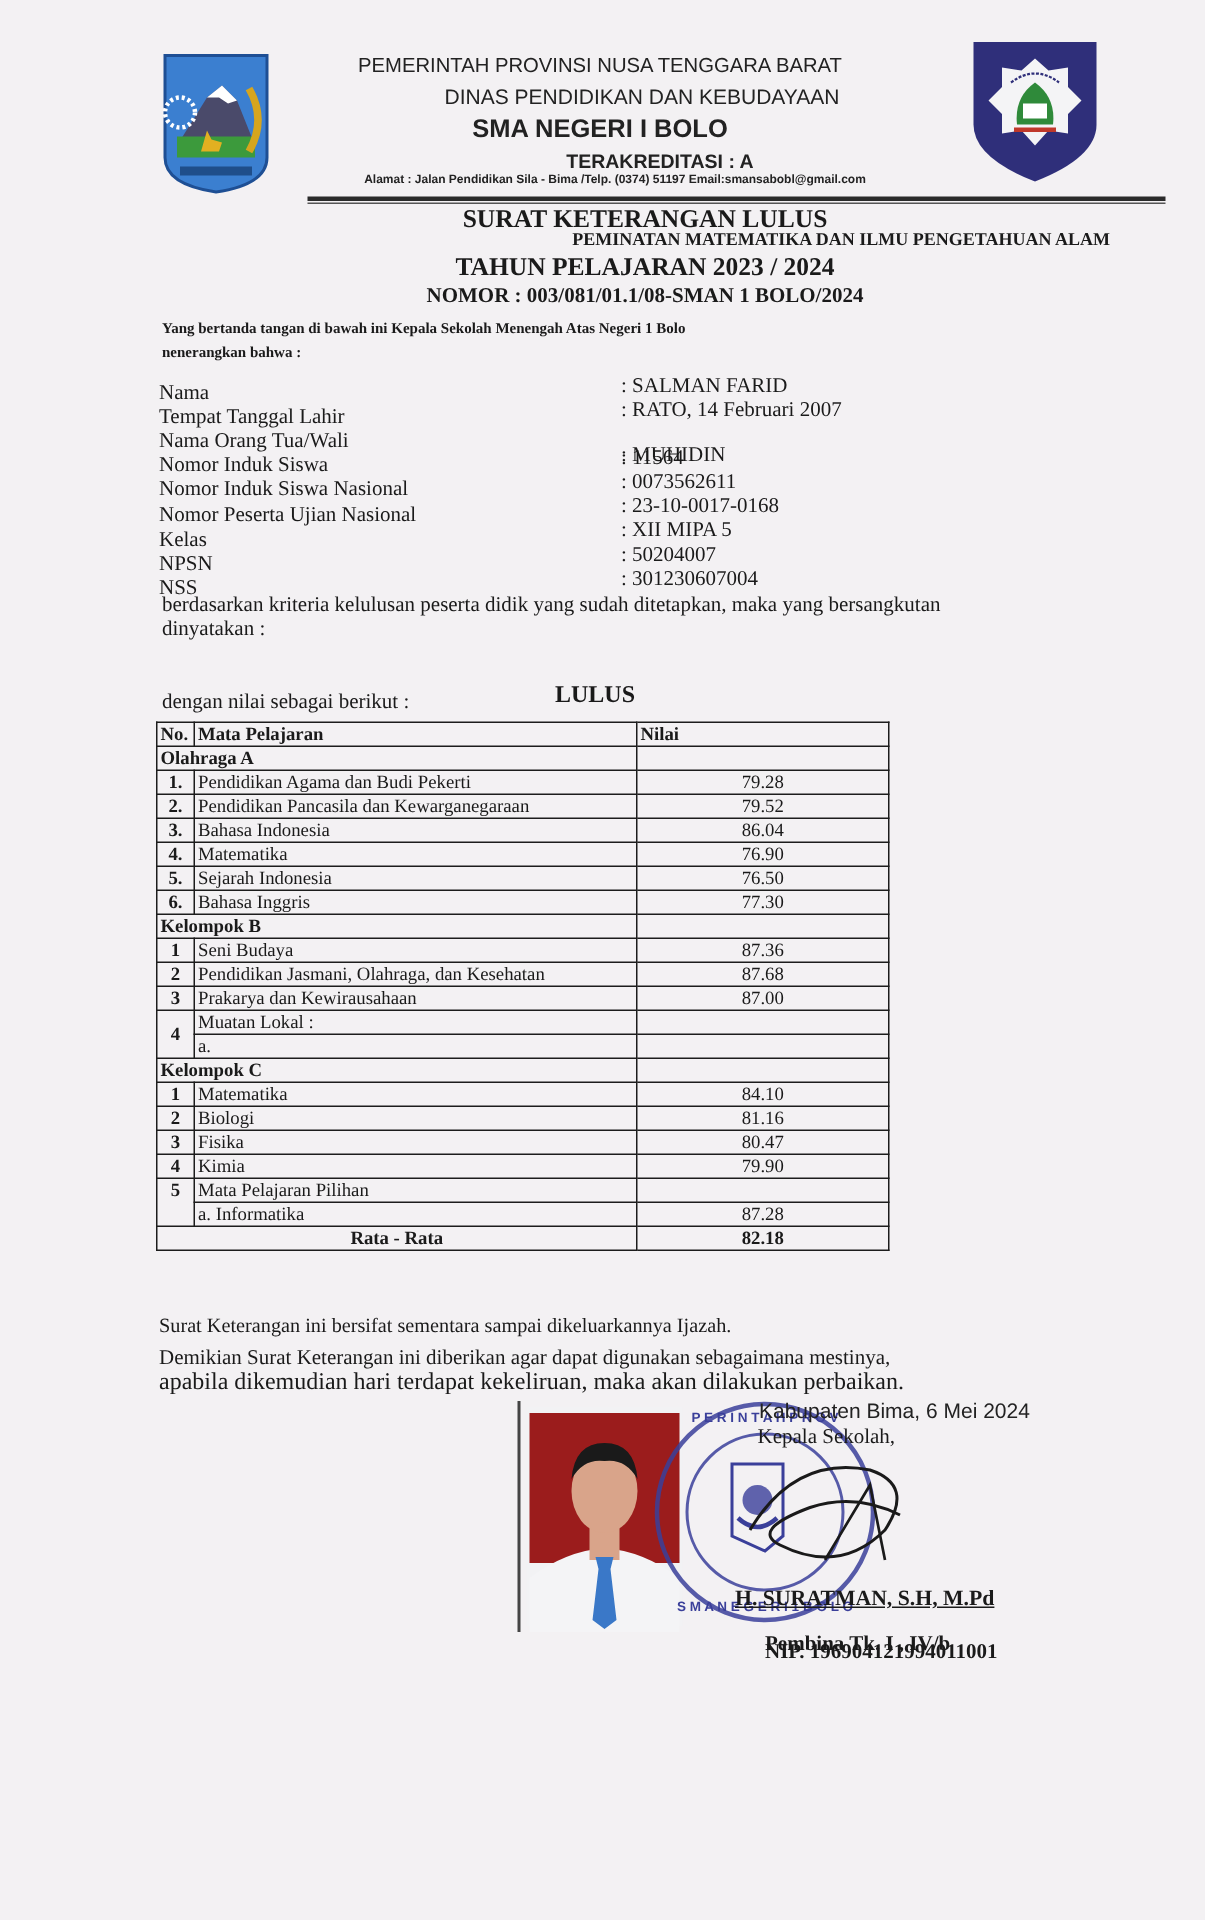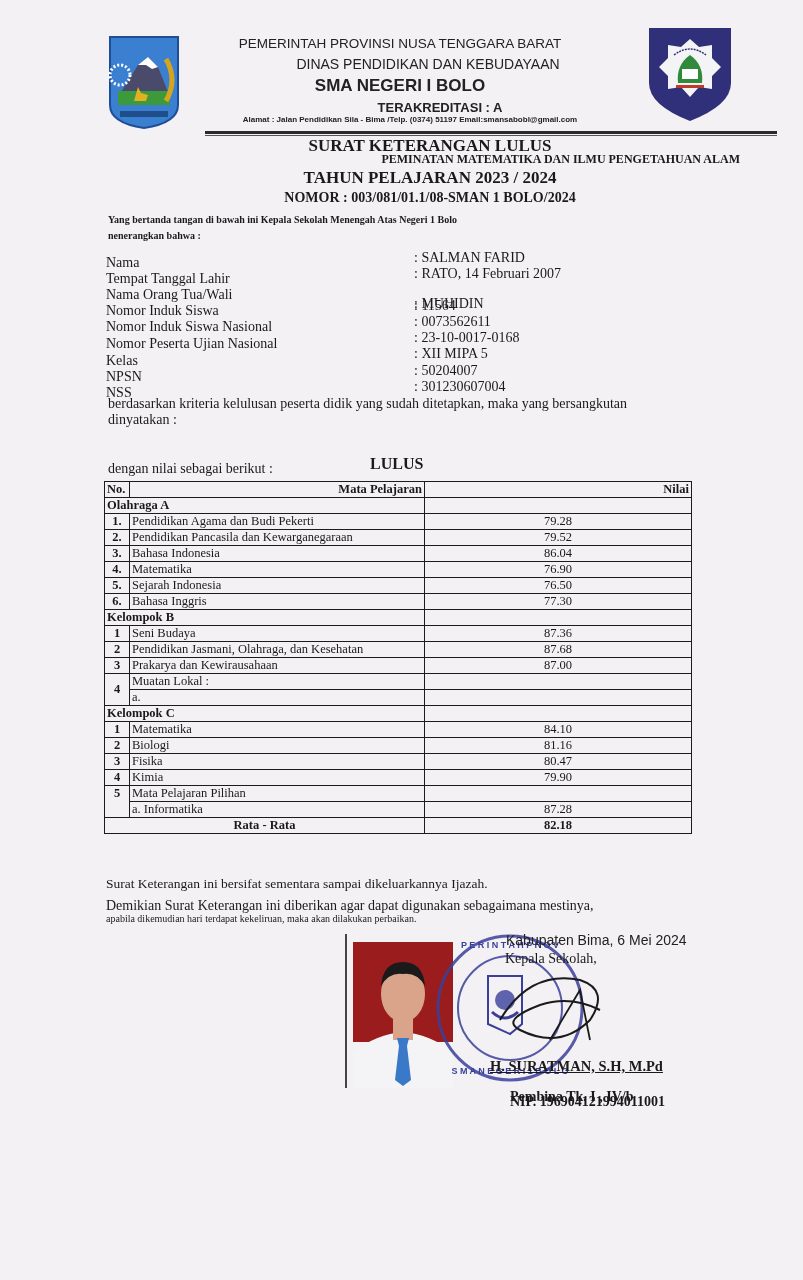--- a/index.html
+++ b/index.html
@@ -37,38 +37,38 @@
   .info-label { left: 106px; font-size: 14px; }
   .info-val { left: 414px; font-size: 14px; }
 
   .crit1 { left: 108px; top: 396px; font-size: 14px; }
   .crit2 { left: 108px; top: 412px; font-size: 14px; }
   .lulus { left: 370px; top: 435px; font-size: 16px; font-weight: bold; margin-top: 20px; }
   .dengan { left: 108px; top: 461px; font-size: 14px; }
 
   
   table.grades {
-    position: absolute; left: 104px; top: 481px; width: 588px;
+    position: absolute; left: 104px; top: 481px; width: 489px;
     border-collapse: collapse; font-size: 12.5px; table-layout: fixed;
   }
   table.grades td {
     border: 1.6px solid #1c1c1c; padding: 0 2px; height: 15px; line-height: 15px;
     white-space: nowrap; overflow: hidden;
   }
   td.no { width: 20px; text-align: center; font-weight: bold; }
   td.subj { width: 290px; }
   td.val { text-align: center; }
   td.grp { font-weight: bold; }
-  tr.head td { font-weight: bold; text-align: right; }
+  tr.head td { font-weight: bold; text-align: left; }
   tr.head td.no { text-align: left; }
   tr.avg td { font-weight: bold; text-align: center; }
 
   .foot1 { left: 106px; top: 876px; font-size: 13.5px; }
   .foot2 { left: 106px; top: 898px; font-size: 14px; }
-  .foot3 { left: 106px; top: 913px; font-size: 10px; }
+  .foot3 { left: 106px; top: 913px; font-size: 16px; }
 
   
   .photo { left: 345px; top: 934px; width: 112px; height: 154px; border-left: 2px solid #444; }
   
   .stamp { left: 430px; top: 928px; width: 160px; height: 160px; }
   
   .sig-date { left: 506px; top: 932px; font-family: "Liberation Sans", sans-serif; font-size: 14px; color: #222; }
   .sig-role { left: 505px; top: 951px; font-size: 14px; }
   .sig-name { left: 490px; top: 1058px; font-size: 14.5px; font-weight: bold; text-decoration: underline; }
   .sig-rank { left: 510px; top: 1075px; font-size: 14px; font-weight: bold; margin-top: 14px; }

